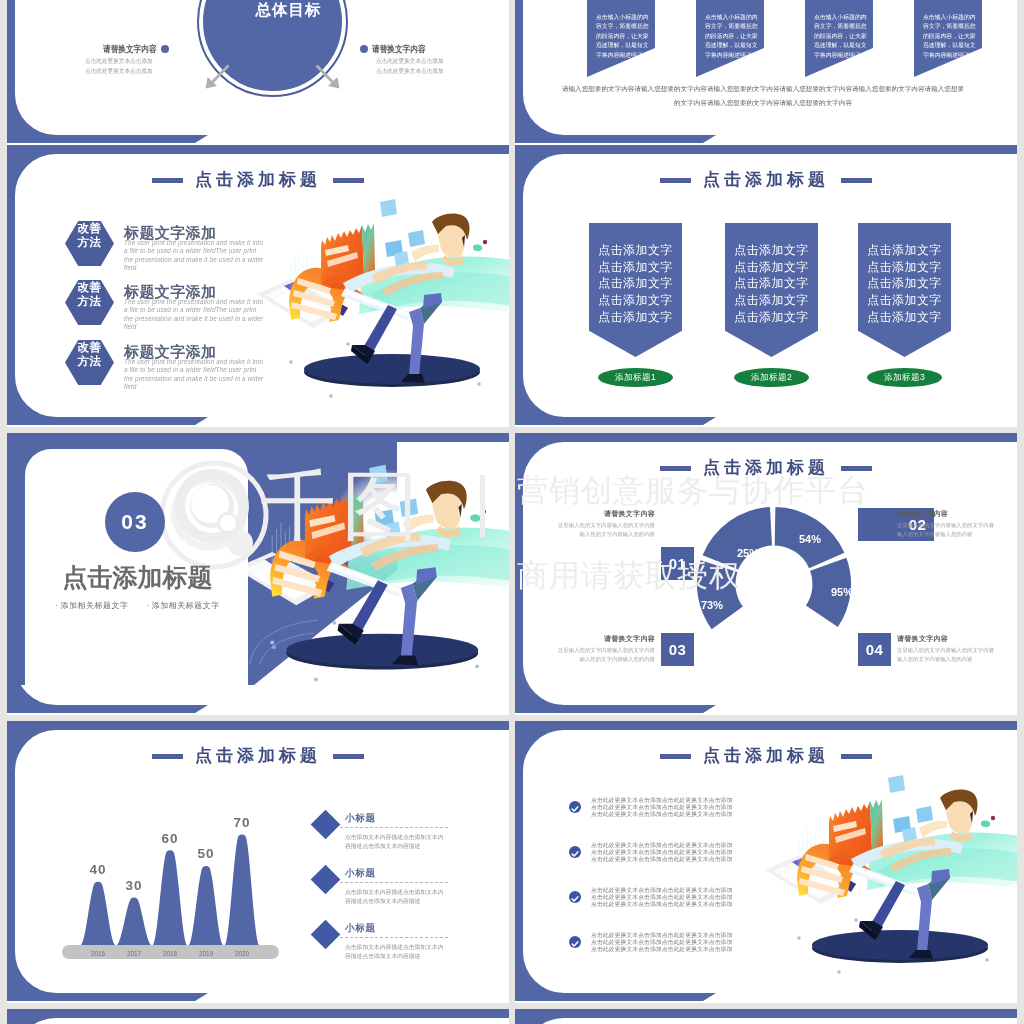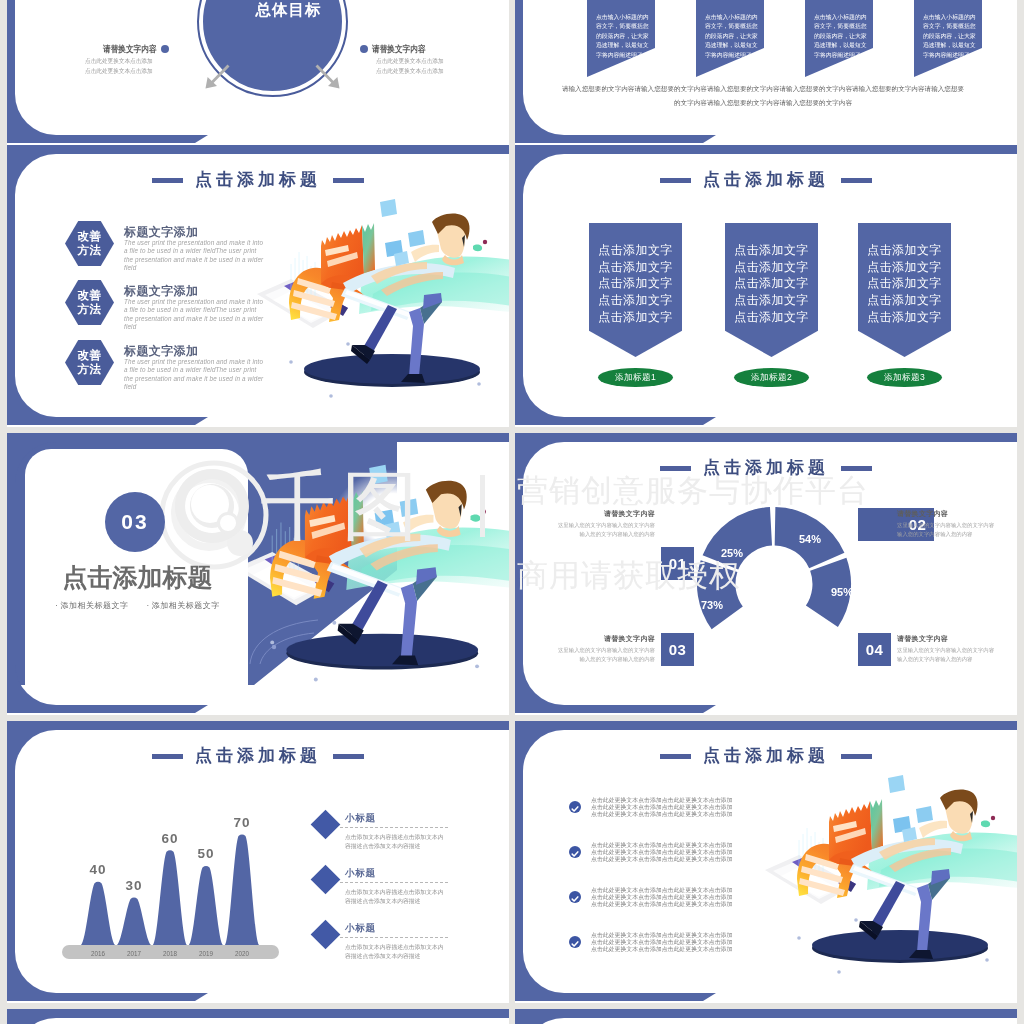--- a/index.html
+++ b/index.html
@@ -41,22 +41,22 @@
 
   
   .s2-btxt{position:absolute;color:#fff;font-size:5.9px;line-height:9.4px;letter-spacing:-.05px;}
   .s2-foot{position:absolute;left:46px;top:219px;width:404px;font-size:6.6px;color:#5a5a5a;
            line-height:14px;text-align:center;}
 
   
   .s3-hex{position:absolute;width:49px;height:45px;background:#4a5c9a;color:#fff;
           clip-path:polygon(27% 0,73% 0,100% 50%,73% 100%,27% 100%,0 50%);
           font-size:11.5px;font-weight:bold;line-height:14px;text-align:center;
-          padding-top:8px;box-sizing:border-box;letter-spacing:.5px;}
-  .s3-t{position:absolute;font-size:12px;font-weight:bold;color:#59627e;letter-spacing:0.4px;}
+          box-sizing:border-box;letter-spacing:.5px;}
+  .s3-t{position:absolute;font-size:15px;font-weight:bold;color:#59627e;letter-spacing:0.4px;}
   .s3-p{position:absolute;width:143px;font-size:6.3px;color:#a4a4a4;line-height:8.4px;
         font-style:italic;letter-spacing:.15px;}
 
   
   .s4-txt{position:absolute;text-align:center;color:#fff;
           font-size:12px;line-height:16.7px;letter-spacing:0.4px;}
   .s4-pill{position:absolute;width:75px;height:19px;border-radius:50%;background:#15803d;
            color:#fff;font-size:8.6px;text-align:center;line-height:19px;letter-spacing:0.4px;}
 
   
@@ -487,21 +487,21 @@
     <span class="bar"></span><span class="txt">点击添加标题</span><span class="bar"></span>
   </div>
   <div id="s6-donut">
         <svg class="abs" style="left:179px;top:71px;" width="160" height="160" viewBox="-1 -1 162 162">
           <path d="M16.9 125.8 A78 78 0 0 1 5.8 55.9 L42.9 67.9 A39 39 0 0 0 48.4 102.9 Z" fill="#4f62a0"></path>
           <path d="M7.7 50.8 A78 78 0 0 1 75.9 2.1 L78.0 41.1 A39 39 0 0 0 43.8 65.4 Z" fill="#4f62a0"></path>
           <path d="M81.4 2.0 A78 78 0 0 1 151.3 48.3 L115.6 64.1 A39 39 0 0 0 80.7 41.0 Z" fill="#4f62a0"></path>
           <path d="M153.3 53.3 A78 78 0 0 1 144.7 123.6 L112.3 101.8 A39 39 0 0 0 116.6 66.7 Z" fill="#4f62a0"></path>
         </svg>
         <div class="s6-pct" style="left:186px;top:166px;">73%</div>
-        <div class="s6-pct" style="left:206px;top:114px;">25%</div>
+        <div class="s6-pct" style="left:222px;top:114px;">25%</div>
         <div class="s6-pct" style="left:284px;top:100px;">54%</div>
         <div class="s6-pct" style="left:316px;top:153px;">95%</div>
       </div>
   <div id="s6-callouts">
         <div class="s6-box" style="left:146px;top:75px;margin-top:39px;">01</div>
         <div class="s6-h" style="left:38px;top:76px;width:102px;text-align:right;">请替换文字内容</div>
         <div class="s6-p" style="left:38px;top:88px;text-align:right;">这里输入您的文字内容输入您的文字内容输入您的文字内容输入您的内容</div>
         <div class="s6-box" style="left:343px;top:75px;padding-left:43px;">02</div>
         <div class="s6-h" style="left:382px;top:76px;width:102px;">请替换文字内容</div>
         <div class="s6-p" style="left:382px;top:88px;">这里输入您的文字内容输入您的文字内容输入您的文字内容输入您的内容</div>

